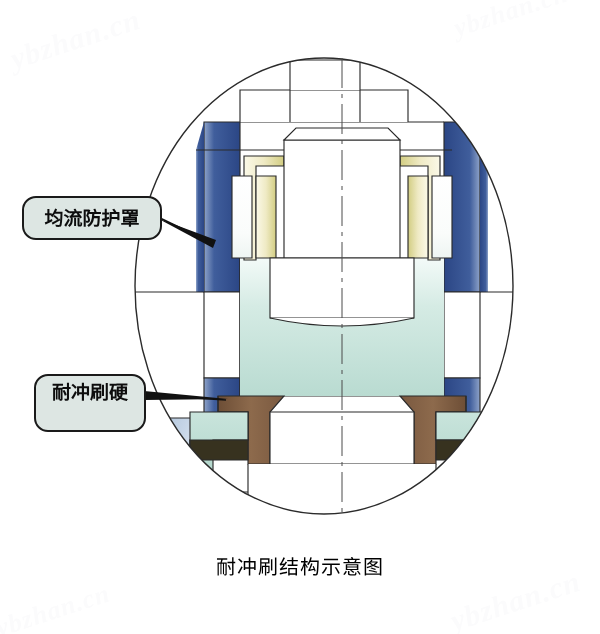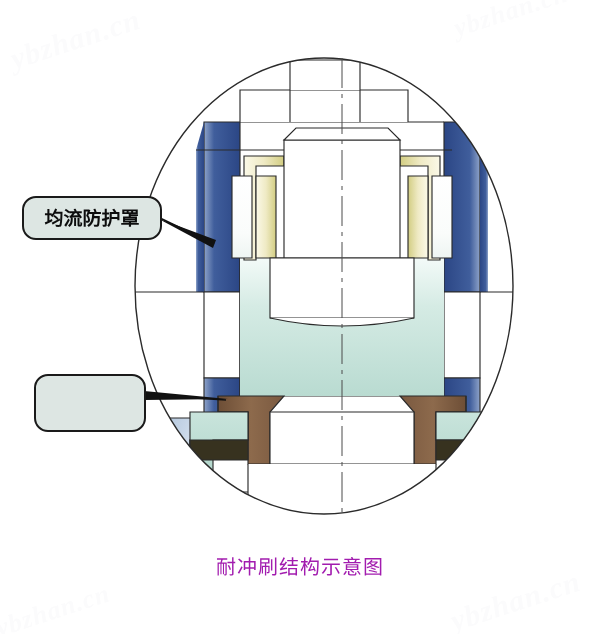--- a/index.html
+++ b/index.html
@@ -55,21 +55,21 @@
     padding-top:5px;
   }
   #callout-material .ln{display:block;}
 
   
   #caption{
     position:absolute;
     left:0;top:551px;width:600px;
     text-align:center;
     font-size:20px;
-    color:#a21caf;
+    color:#000000;
     font-family:"DejaVu Sans","Liberation Sans",sans-serif;
     letter-spacing:1px;
   }
 </style>
 </head>
 <body>
 
 <div id="stage">
 
   <div class="wm wm-tl">ybzhan.cn</div>
@@ -218,17 +218,18 @@
       <path d="M146,395 L226,400" fill="none" stroke="#111111" stroke-width="1.6"></path>
       <path d="M144,391 L228,399 L144,400 Z" fill="#111111" stroke="none"></path>
     </g>
   </svg>
 
   <div id="callout-shroud" class="callout">
     <span>均流防护罩</span>
   </div>
 
   <div id="callout-material" class="callout">
+    <span class="ln">耐冲刷硬</span>
   </div>
 
   <div id="caption">耐冲刷结构示意图</div>
 
 </div>
 
 </body></html>

